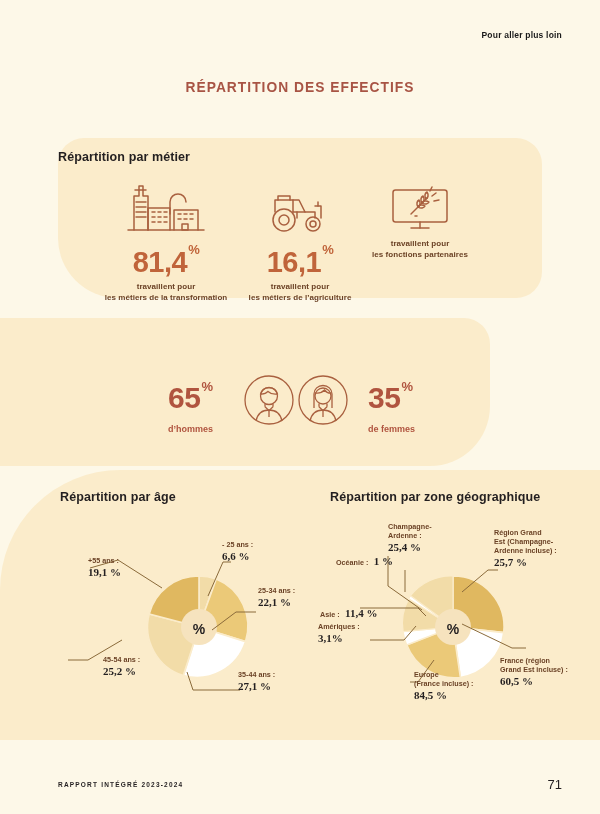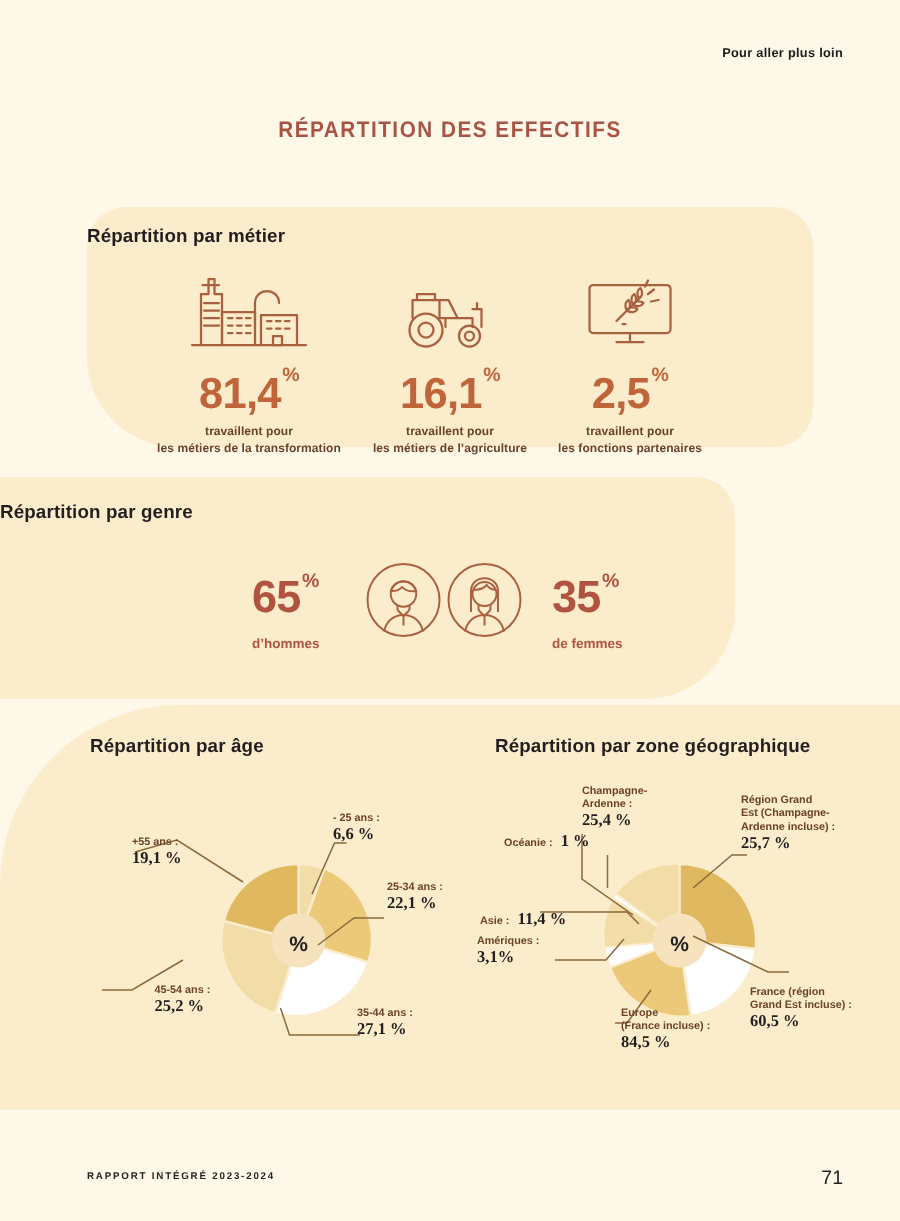--- a/index.html
+++ b/index.html
@@ -164,30 +164,28 @@
         <path d="M24 32l16-16"></path>
         <path d="M31 25c-2-3-1-6 1-7 2 3 1 6-1 7z"></path>
         <path d="M35 21c-2-3-1-6 1-7 2 3 1 6-1 7z"></path>
         <path d="M39 17c-2-3-1-6 1-7 2 3 1 6-1 7z"></path>
         <path d="M31 25c3 2 6 1 7-1-3-2-6-1-7 1z"></path>
         <path d="M35 21c3 2 6 1 7-1-3-2-6-1-7 1z"></path>
         <path d="M45 14l4-3M47 19l5-1M43 9l2-4"></path>
         <path d="M28 34h2"></path>
       </svg>
     </div>
-    <div class="big"><span>2,5</span><span class="pct">%</span></div>
     <div class="cap">
       <span>travaillent pour</span><br>
       <span>les fonctions partenaires</span>
     </div>
   </div>
 
   <div class="band band-genre"></div>
 
-  <div class="sec-title" style="left:0px;top:334px;width:490px;">Répartition par genre</div>
 
   <div class="genre-num" style="left:168px;top:380px;text-align:center;">
     <span>65</span><span class="pct">%</span>
   </div>
   <div class="genre-cap" style="left:168px;top:424px;">d’hommes</div>
 
   <div class="avatars" style="left:243px;top:374px;">
     <svg width="52" height="52" viewBox="0 0 52 52" fill="none" stroke="#A9603F" stroke-width="1.3">
       <circle cx="26" cy="26" r="24"></circle>
       <circle cx="26" cy="22" r="8.5"></circle>

